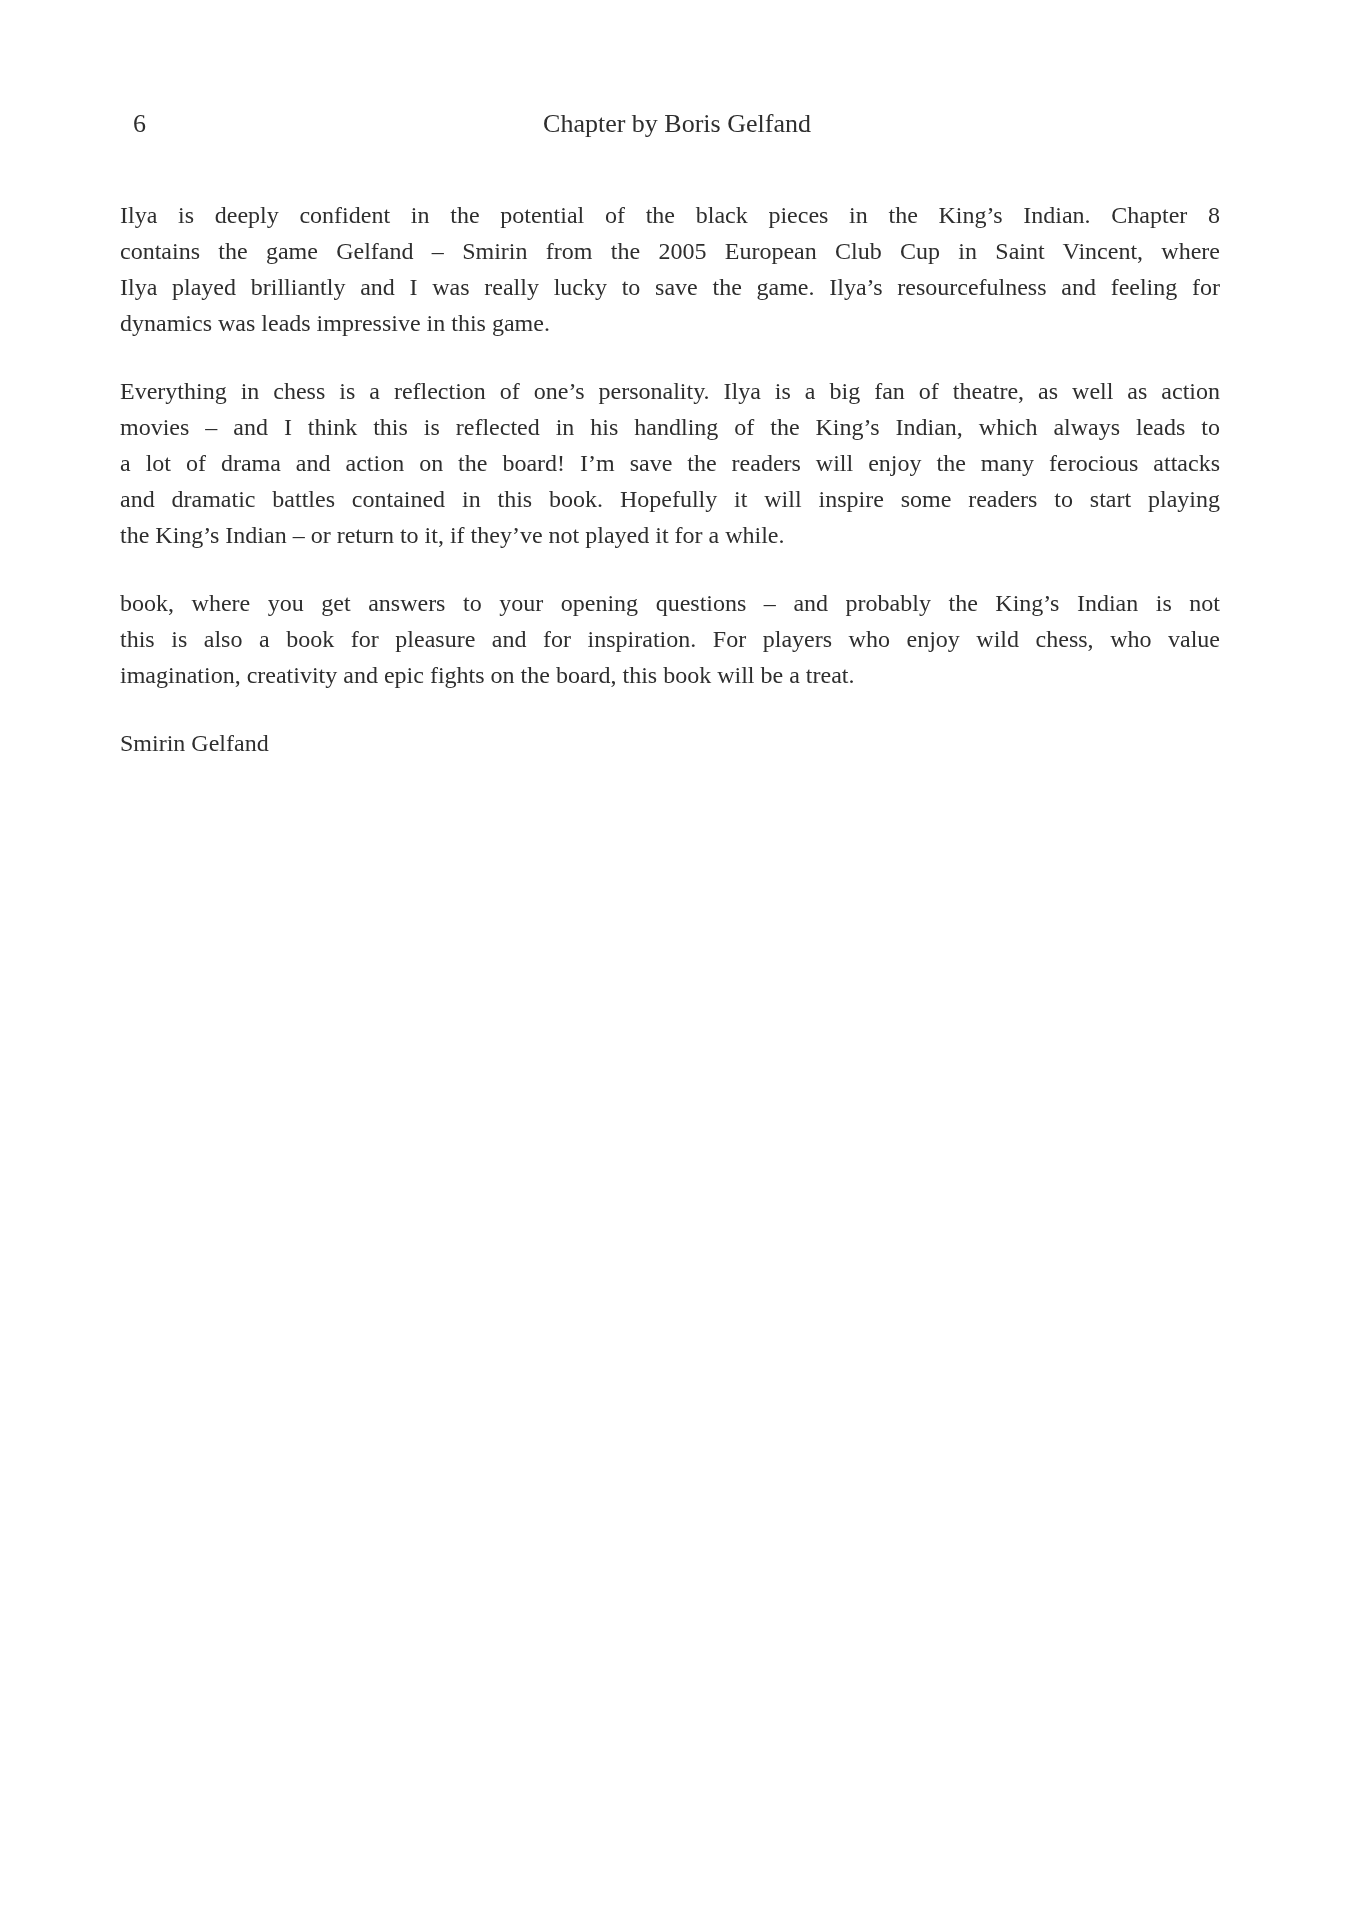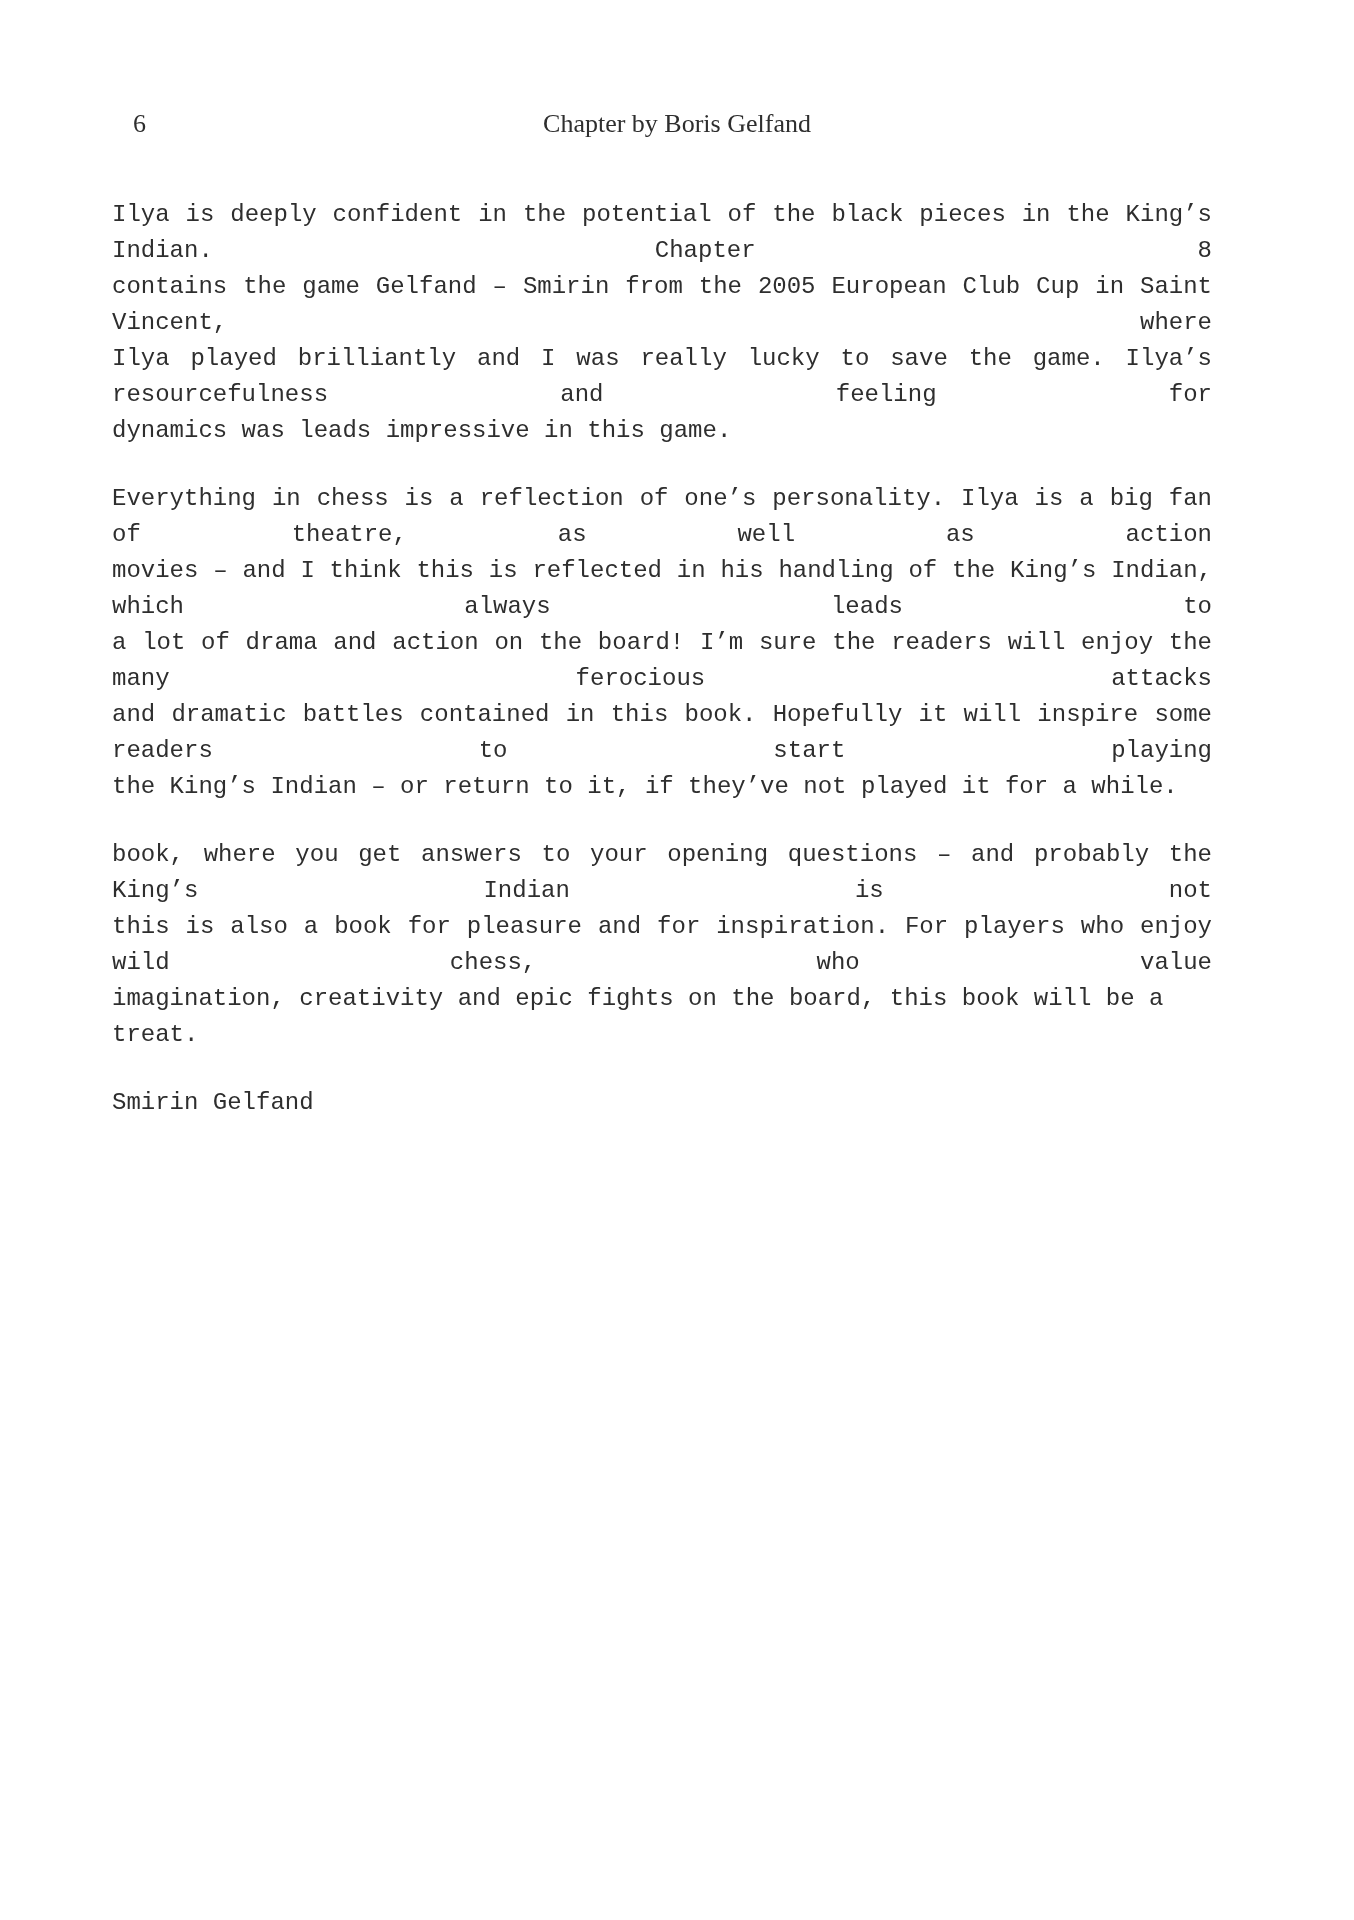--- a/index.html
+++ b/index.html
@@ -26,25 +26,24 @@
     text-align: center;
   }
   .page-number {
     position: absolute;
     left: 133px;
     top: 0;
   }
   .body-text {
     position: absolute;
     top: 197px;
-    left: 112px;
+    left: 120px;
     width: 1100px;
     font-size: 24px;
     line-height: 36px;
-    font-family: Liberation Mono, monospace;
   }
   .paragraph {
     margin: 0 0 32px 0;
   }
   .bodyline {
     text-align: justify;
     text-align-last: justify;
   }
   .bodyline.para-end {
     text-align: left;
@@ -72,21 +71,21 @@
     <div class="paragraph">
       <div class="bodyline">Ilya is deeply confident in the potential of the black pieces in the King’s Indian. Chapter 8</div>
       <div class="bodyline">contains the game Gelfand – Smirin from the 2005 European Club Cup in Saint Vincent, where</div>
       <div class="bodyline">Ilya played brilliantly and I was really lucky to save the game. Ilya’s resourcefulness and feeling for</div>
       <div class="bodyline para-end">dynamics was leads impressive in this game.</div>
     </div>
 
     <div class="paragraph">
       <div class="bodyline">Everything in chess is a reflection of one’s personality. Ilya is a big fan of theatre, as well as action</div>
       <div class="bodyline">movies – and I think this is reflected in his handling of the King’s Indian, which always leads to</div>
-      <div class="bodyline">a lot of drama and action on the board! I’m sure the readers will enjoy the many ferocious attacks</div>
+      <div class="bodyline">a lot of drama and action on the board! I’m save the readers will enjoy the many ferocious attacks</div>
       <div class="bodyline">and dramatic battles contained in this book. Hopefully it will inspire some readers to start playing</div>
       <div class="bodyline para-end">the King’s Indian – or return to it, if they’ve not played it for a while.</div>
     </div>
 
     <div class="paragraph">
       <div class="bodyline">book, where you get answers to your opening questions – and probably the King’s Indian is not</div>
       <div class="bodyline">this is also a book for pleasure and for inspiration. For players who enjoy wild chess, who value</div>
       <div class="bodyline para-end">imagination, creativity and epic fights on the board, this book will be a treat.</div>
     </div>
 

